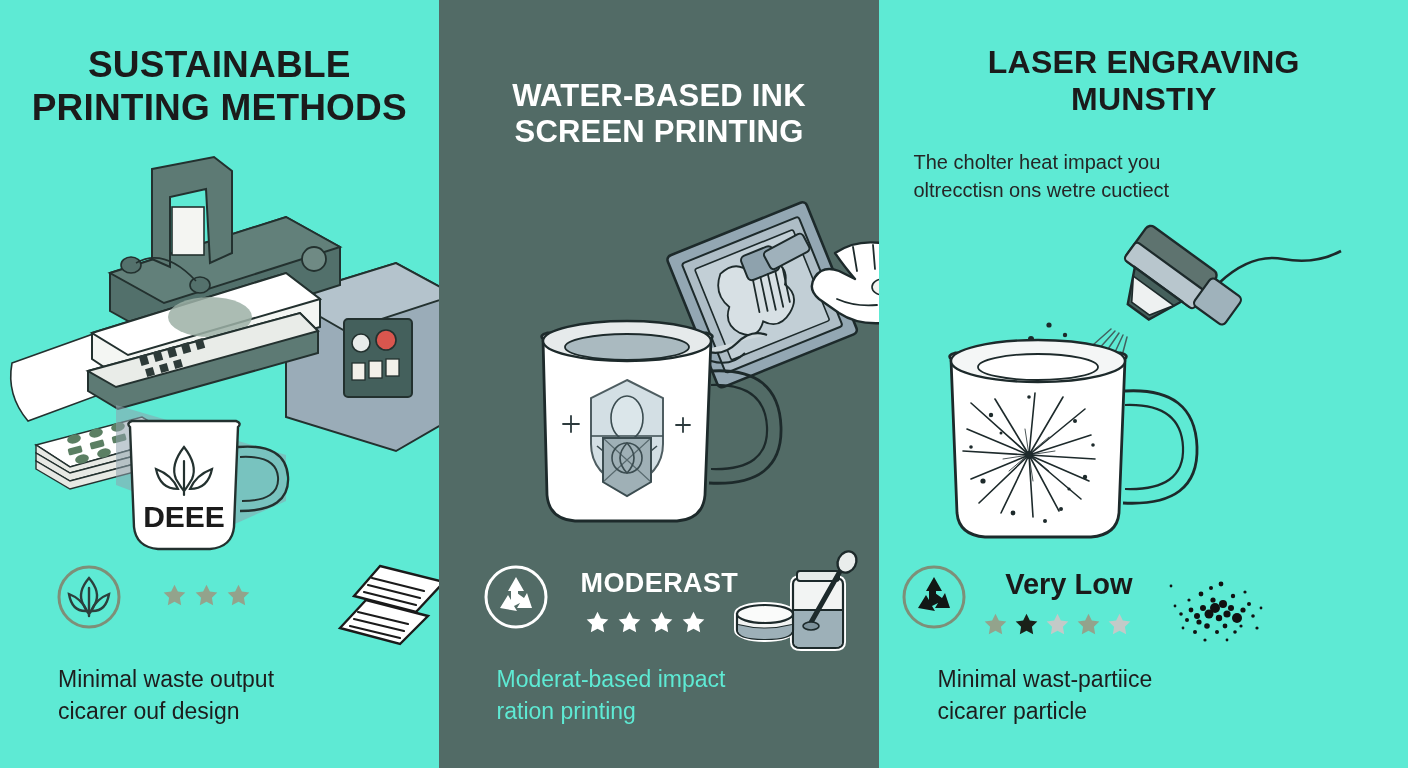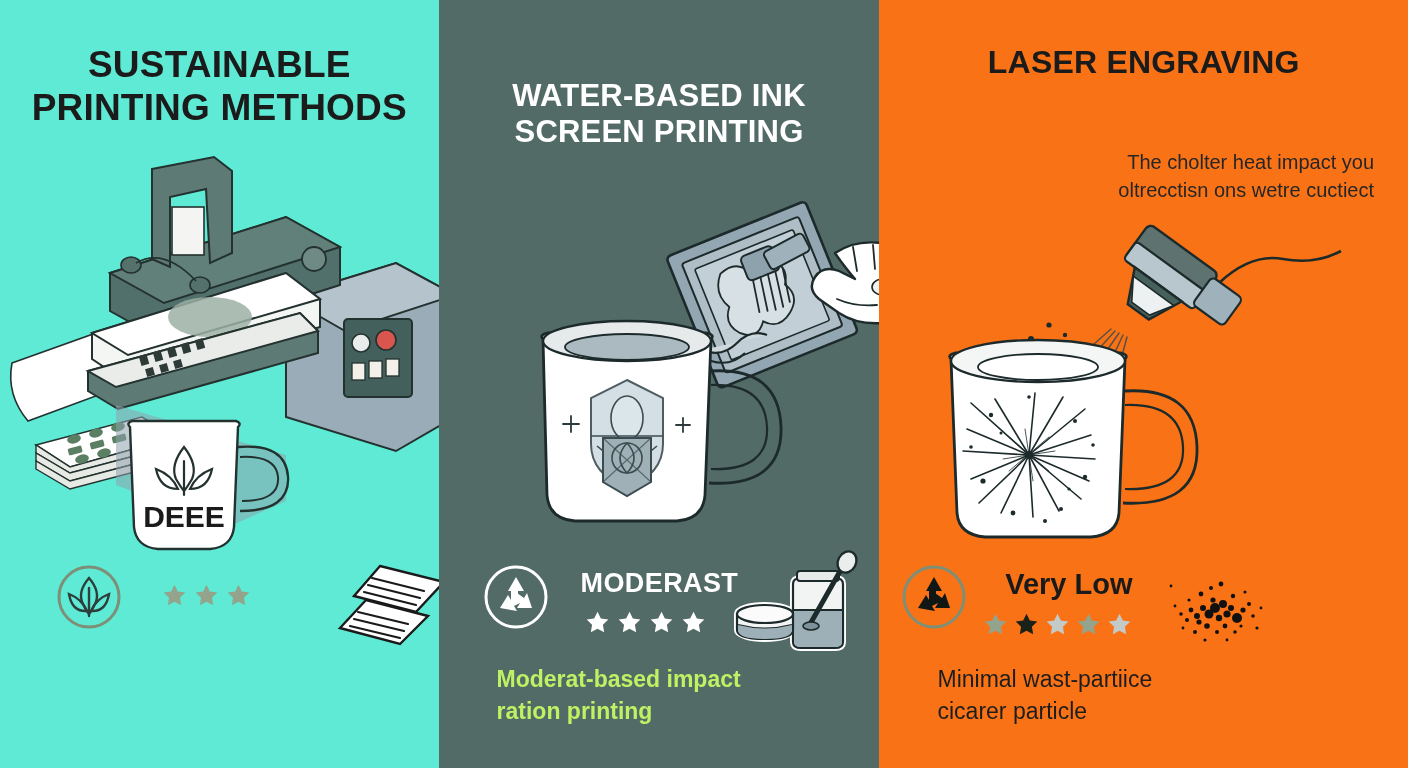--- a/index.html
+++ b/index.html
@@ -20,21 +20,21 @@
     display: flex;
   }
   .panel {
     position: relative;
     height: 768px;
     box-sizing: border-box;
     overflow: hidden;
   }
   .panel-left   { width: 468px; background: #5eead4; }
   .panel-middle { width: 470px; background: #526b66; padding-left: 8px; }
-  .panel-right  { width: 564px; background: #f97316; }
+  .panel-right  { width: 564px; background: #5eead4; }
 
   
   .heading {
     position: absolute;
     left: 0;
     width: 100%;
     text-align: center;
     font-weight: 700;
     letter-spacing: 0.2px;
     line-height: 1.16;
@@ -60,21 +60,21 @@
     font-size: 32px;
     color: #1b1b1b;
     padding: 0 30px;
     box-sizing: border-box;
   }
   .subhead {
     position: absolute;
     top: 148px;
     left: 0;
     width: 100%;
-    text-align: right;
+    text-align: left;
     font-size: 20px;
     line-height: 1.42;
     color: #262626;
     padding: 0 34px;
     box-sizing: border-box;
     font-weight: 400;
   }
   .subhead .ln { display: block; }
 
   
@@ -141,21 +141,21 @@
     left: 0;
     width: 100%;
     top: 664px;
     font-size: 23px;
     line-height: 1.38;
     color: #1d1d1d;
     padding: 0 58px;
     box-sizing: border-box;
     font-weight: 400;
   }
-  .caption.light { color: #bef264; font-weight: bold; }
+  .caption.light { color: #5eead4; }
   .caption .ln { display: block; }
 
   svg { display: block; overflow: visible; }
 </style>
 </head>
 <body>
 
 <div id="infographic">
 
   <div class="panel panel-left">
@@ -283,20 +283,24 @@
           <path d="M28 40 L90 56 L62 84 L2 68 Z" fill="#ffffff" stroke="#1a1a1a" stroke-width="2.4"></path>
           <g stroke="#1a1a1a" stroke-width="2.2" stroke-linecap="round">
             <path d="M20 52 L70 64"></path>
             <path d="M16 59 L66 71"></path>
             <path d="M12 66 L62 78"></path>
           </g>
         </svg>
       </div>
     </div>
 
+    <div class="caption">
+      <span class="ln">Minimal waste output</span>
+      <span class="ln">cicarer ouf design</span>
+    </div>
   </div>
 
   <div class="panel panel-middle">
 
     <div class="heading h-middle">
       <span class="ln">WATER-BASED INK</span>
       <span class="ln">SCREEN PRINTING</span>
     </div>
 
     <div class="art art-middle">
@@ -421,20 +425,21 @@
     <div class="caption light">
       <span class="ln">Moderat-based impact</span>
       <span class="ln">ration printing</span>
     </div>
   </div>
 
   <div class="panel panel-right">
 
     <div class="heading h-right">
       <span class="ln">LASER ENGRAVING</span>
+      <span class="ln">MUNSTIY</span>
     </div>
 
     <div class="subhead">
       <span class="ln">The cholter heat impact you</span>
       <span class="ln">oltrecctisn ons wetre cuctiect</span>
     </div>
 
     <div class="art art-right">
       <svg width="470" height="330" viewBox="0 0 470 330">
 

